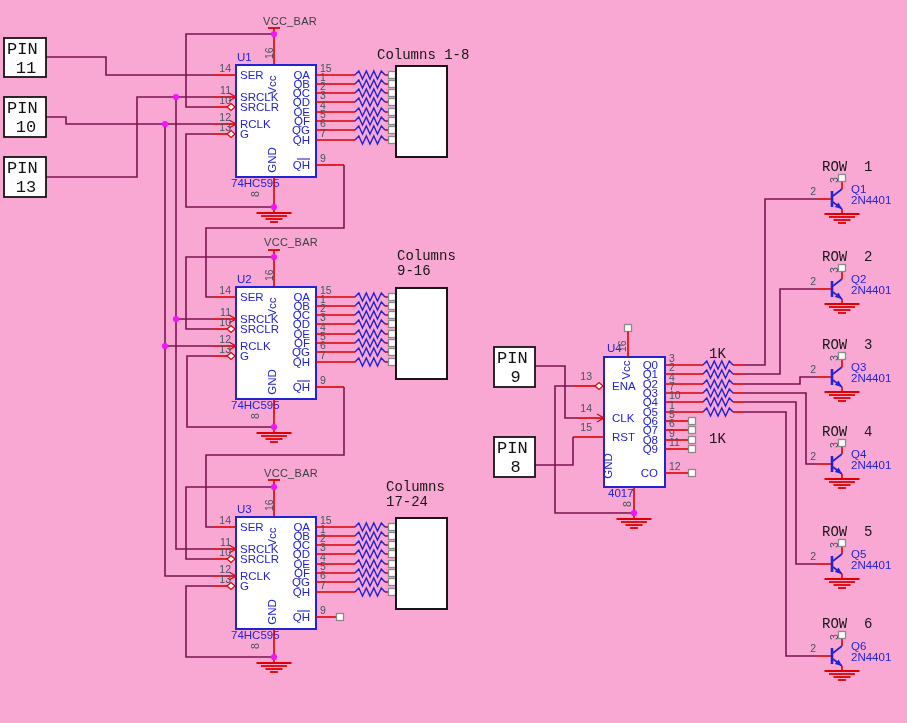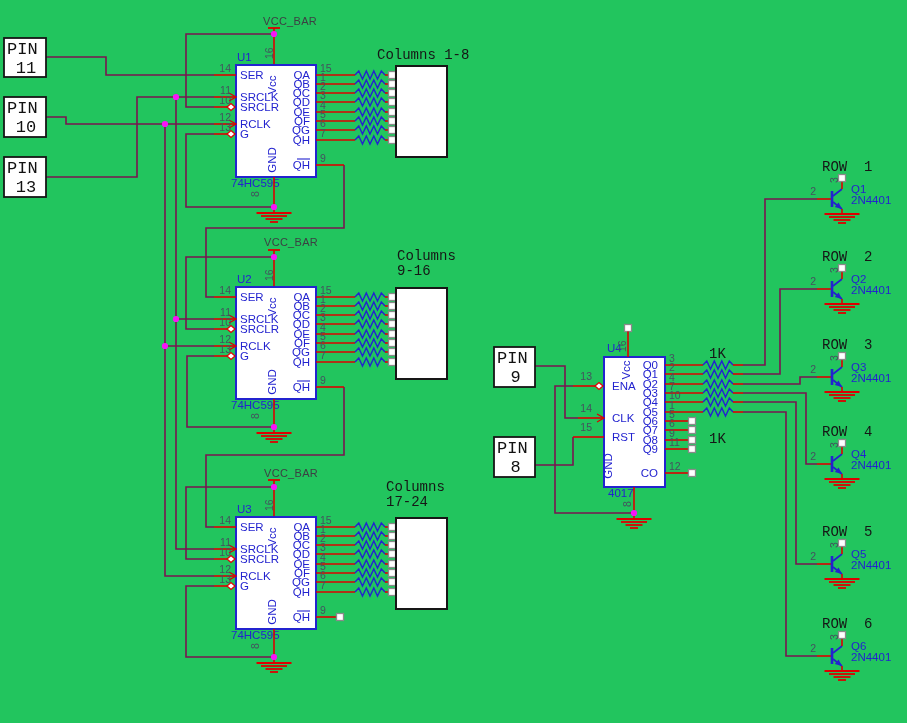--- a/index.html
+++ b/index.html
@@ -1,16 +1,16 @@
 <!DOCTYPE html>
 <html><head>
 <meta charset="utf-8">
 <style>
   html,body{margin:0;padding:0;background:#fff;}
-  #stage{position:relative;width:907px;height:723px;background:#22c55e;overflow:hidden;}
+  #stage{position:relative;width:907px;height:723px;background:#f9a8d4;overflow:hidden;}
   svg{display:block;}
   text{font-family:"Liberation Sans",sans-serif;}
   .blue{fill:#2323cf;font-size:11.5px;}
   .num{fill:#44525e;font-size:10.5px;}
   .mono{fill:#161616;font-family:"Liberation Mono",monospace;font-size:14px;}
   .pinbox{fill:#111111;font-family:"Liberation Mono",monospace;font-size:17px;}
   .power{fill:#3c4043;font-size:11px;letter-spacing:.3px;}
 </style>
 </head>
 <body>

